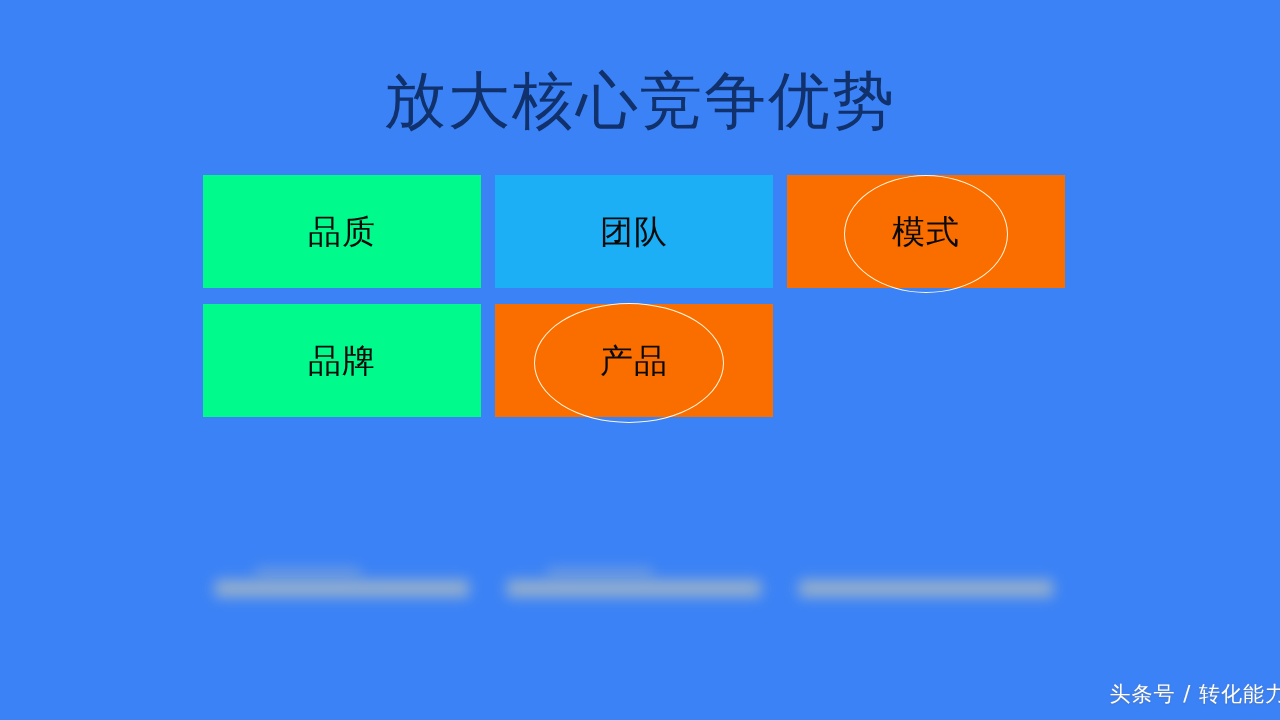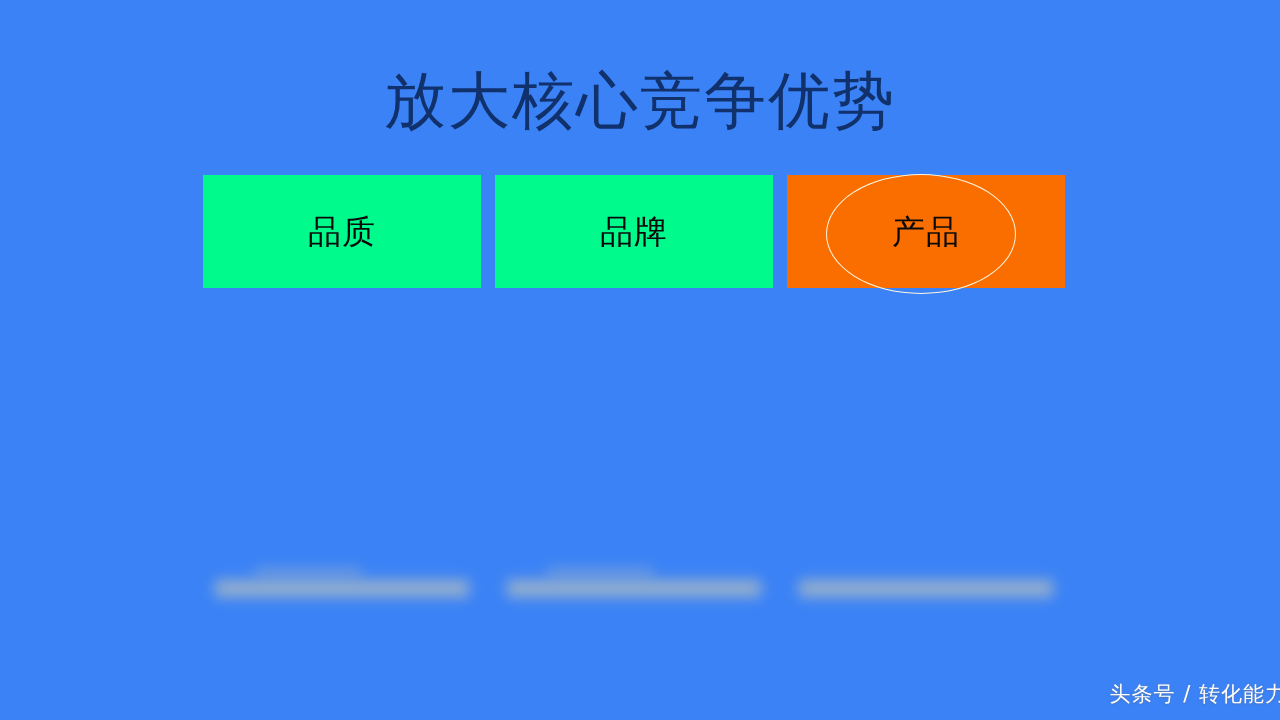--- a/index.html
+++ b/index.html
@@ -148,21 +148,30 @@
 
   <div id="matrix">
 
     <div class="cell green" data-cell="quality">
       <div class="cell-bg"></div>
       <span class="cell-label">品质</span>
     </div>
 
 
 
-
+    <div class="cell blue" data-cell="team">
+      <div class="cell-bg"></div>
+      <span class="cell-label">团队</span>
+    </div>
+
+    <div class="cell orange" data-cell="mode">
+      <div class="cell-bg"></div>
+      <div class="highlight-ellipse"></div>
+      <span class="cell-label">模式</span>
+    </div>
 
 
     <div class="cell green" data-cell="brand">
       <div class="cell-bg"></div>
       <span class="cell-label">品牌</span>
     </div>
 
     <div class="cell orange" data-cell="product">
       <div class="cell-bg"></div>
       <div class="highlight-ellipse"></div>

